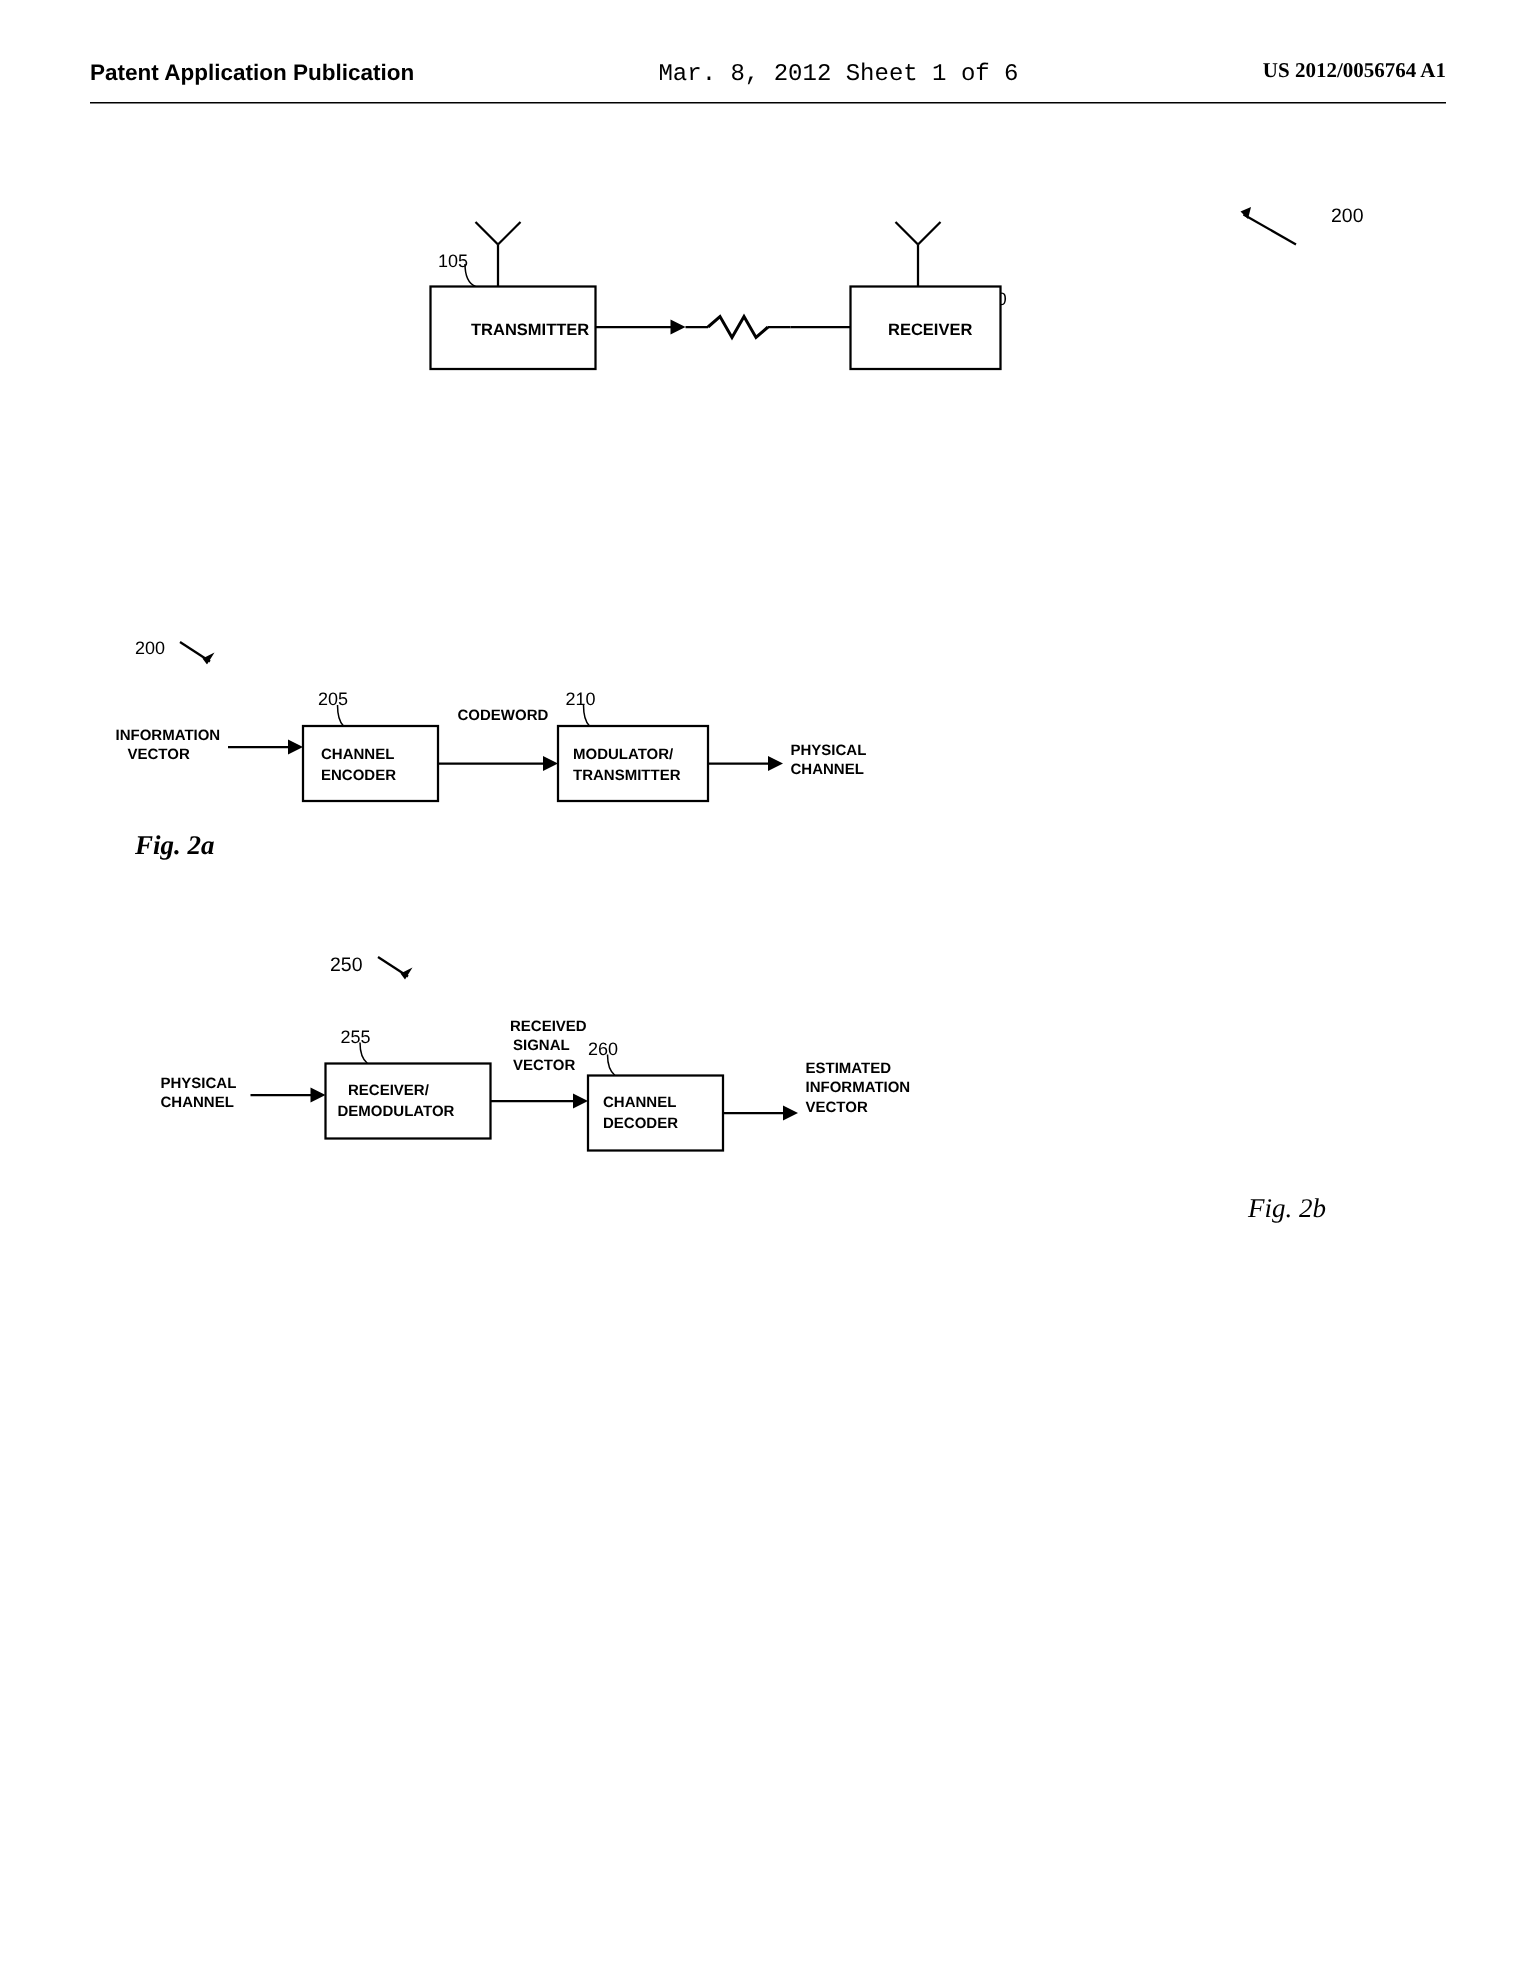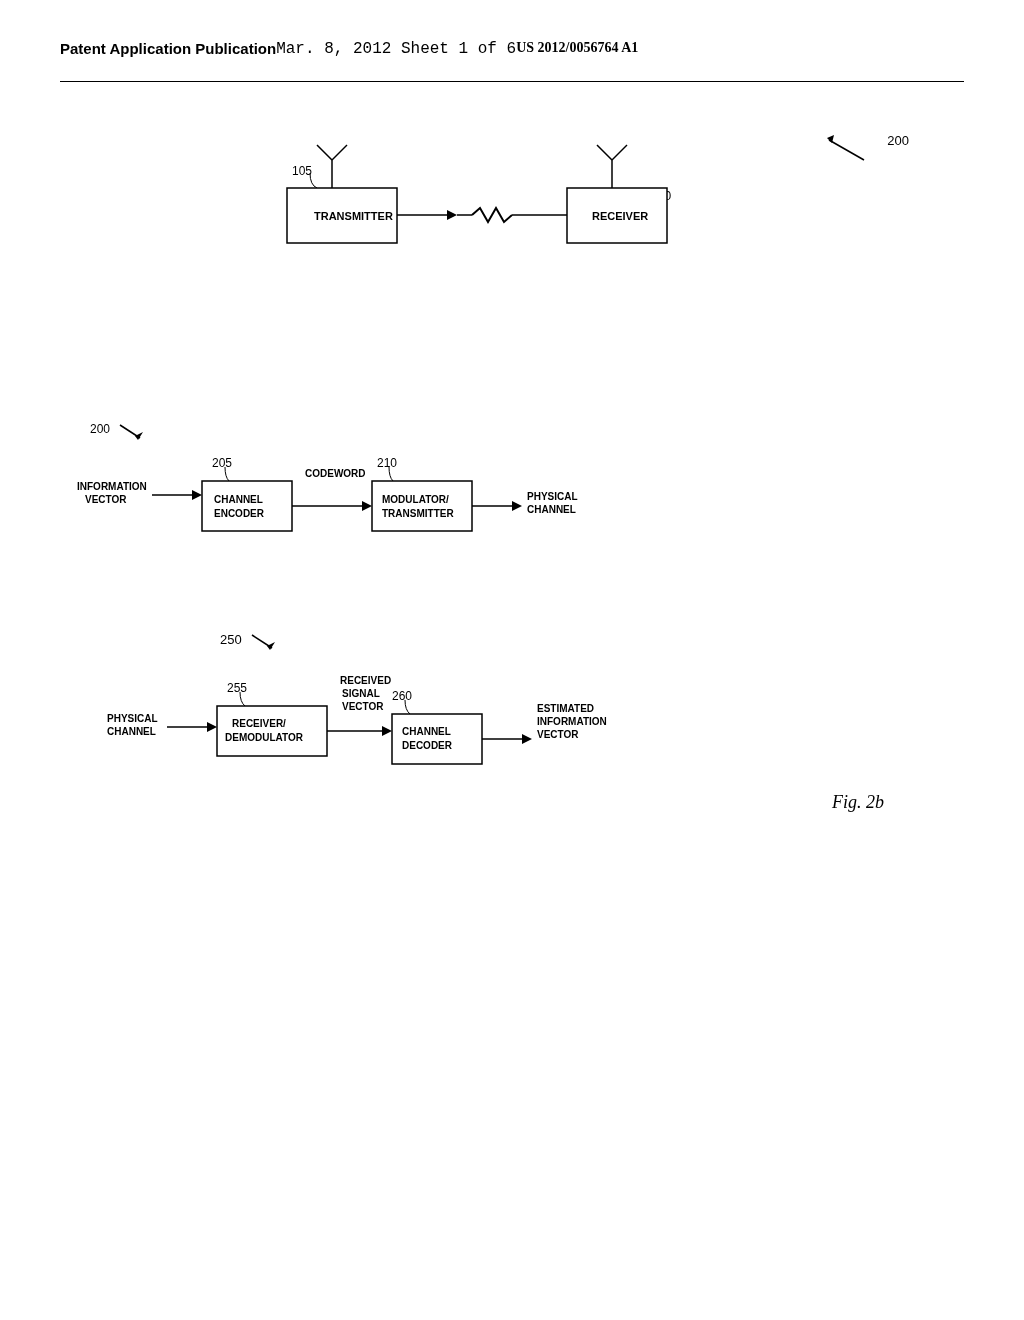--- a/index.html
+++ b/index.html
@@ -16,24 +16,25 @@
       width: 1024px;
       min-height: 1320px;
       background: #fff;
       position: relative;
       padding: 40px 60px;
     }
 
     
     .header {
       display: flex;
+      justify-content: space-between;
       align-items: flex-start;
-      margin-bottom: 48px;
+      margin-bottom: 64px;
       border-bottom: 1px solid #000;
-      padding-bottom: 23px;
+      padding-bottom: 10px;
     }
 
     .header-left {
       font-weight: bold;
       font-size: 15px;
       font-family: Arial, sans-serif;
     }
 
     .header-center {
       font-size: 16px;
@@ -183,20 +184,21 @@
       <text x="305" y="72" font-size="10" font-family="Arial" font-weight="bold">TRANSMITTER</text>
 
       <line x1="395" y1="61" x2="440" y2="61" stroke="black" stroke-width="1.5"></line>
       <polygon points="435,56 445,61 435,66" fill="black"></polygon>
 
       <text x="450" y="55" font-size="10" font-family="Arial" font-weight="bold">PHYSICAL</text>
       <text x="450" y="68" font-size="10" font-family="Arial" font-weight="bold">CHANNEL</text>
 
     </svg>
 
+    <div class="fig-caption-left" style="margin-top:5px; padding-left: 30px; text-align:left;">Fig. 2a</div>
   </div>
 
   <div class="section" style="margin-top: 40px; min-height: 200px; position: relative;">
 
     <div style="font-size:13px; font-family:Arial; margin-bottom:5px; position:relative; left: 160px;">
       <span>250</span>
       <svg width="30" height="22" style="display:inline-block; vertical-align:middle; margin-left:2px;">
         <line x1="5" y1="5" x2="25" y2="18" stroke="black" stroke-width="1.5"></line>
         <polygon points="23,20 28,12 20,16" fill="black"></polygon>
       </svg>

